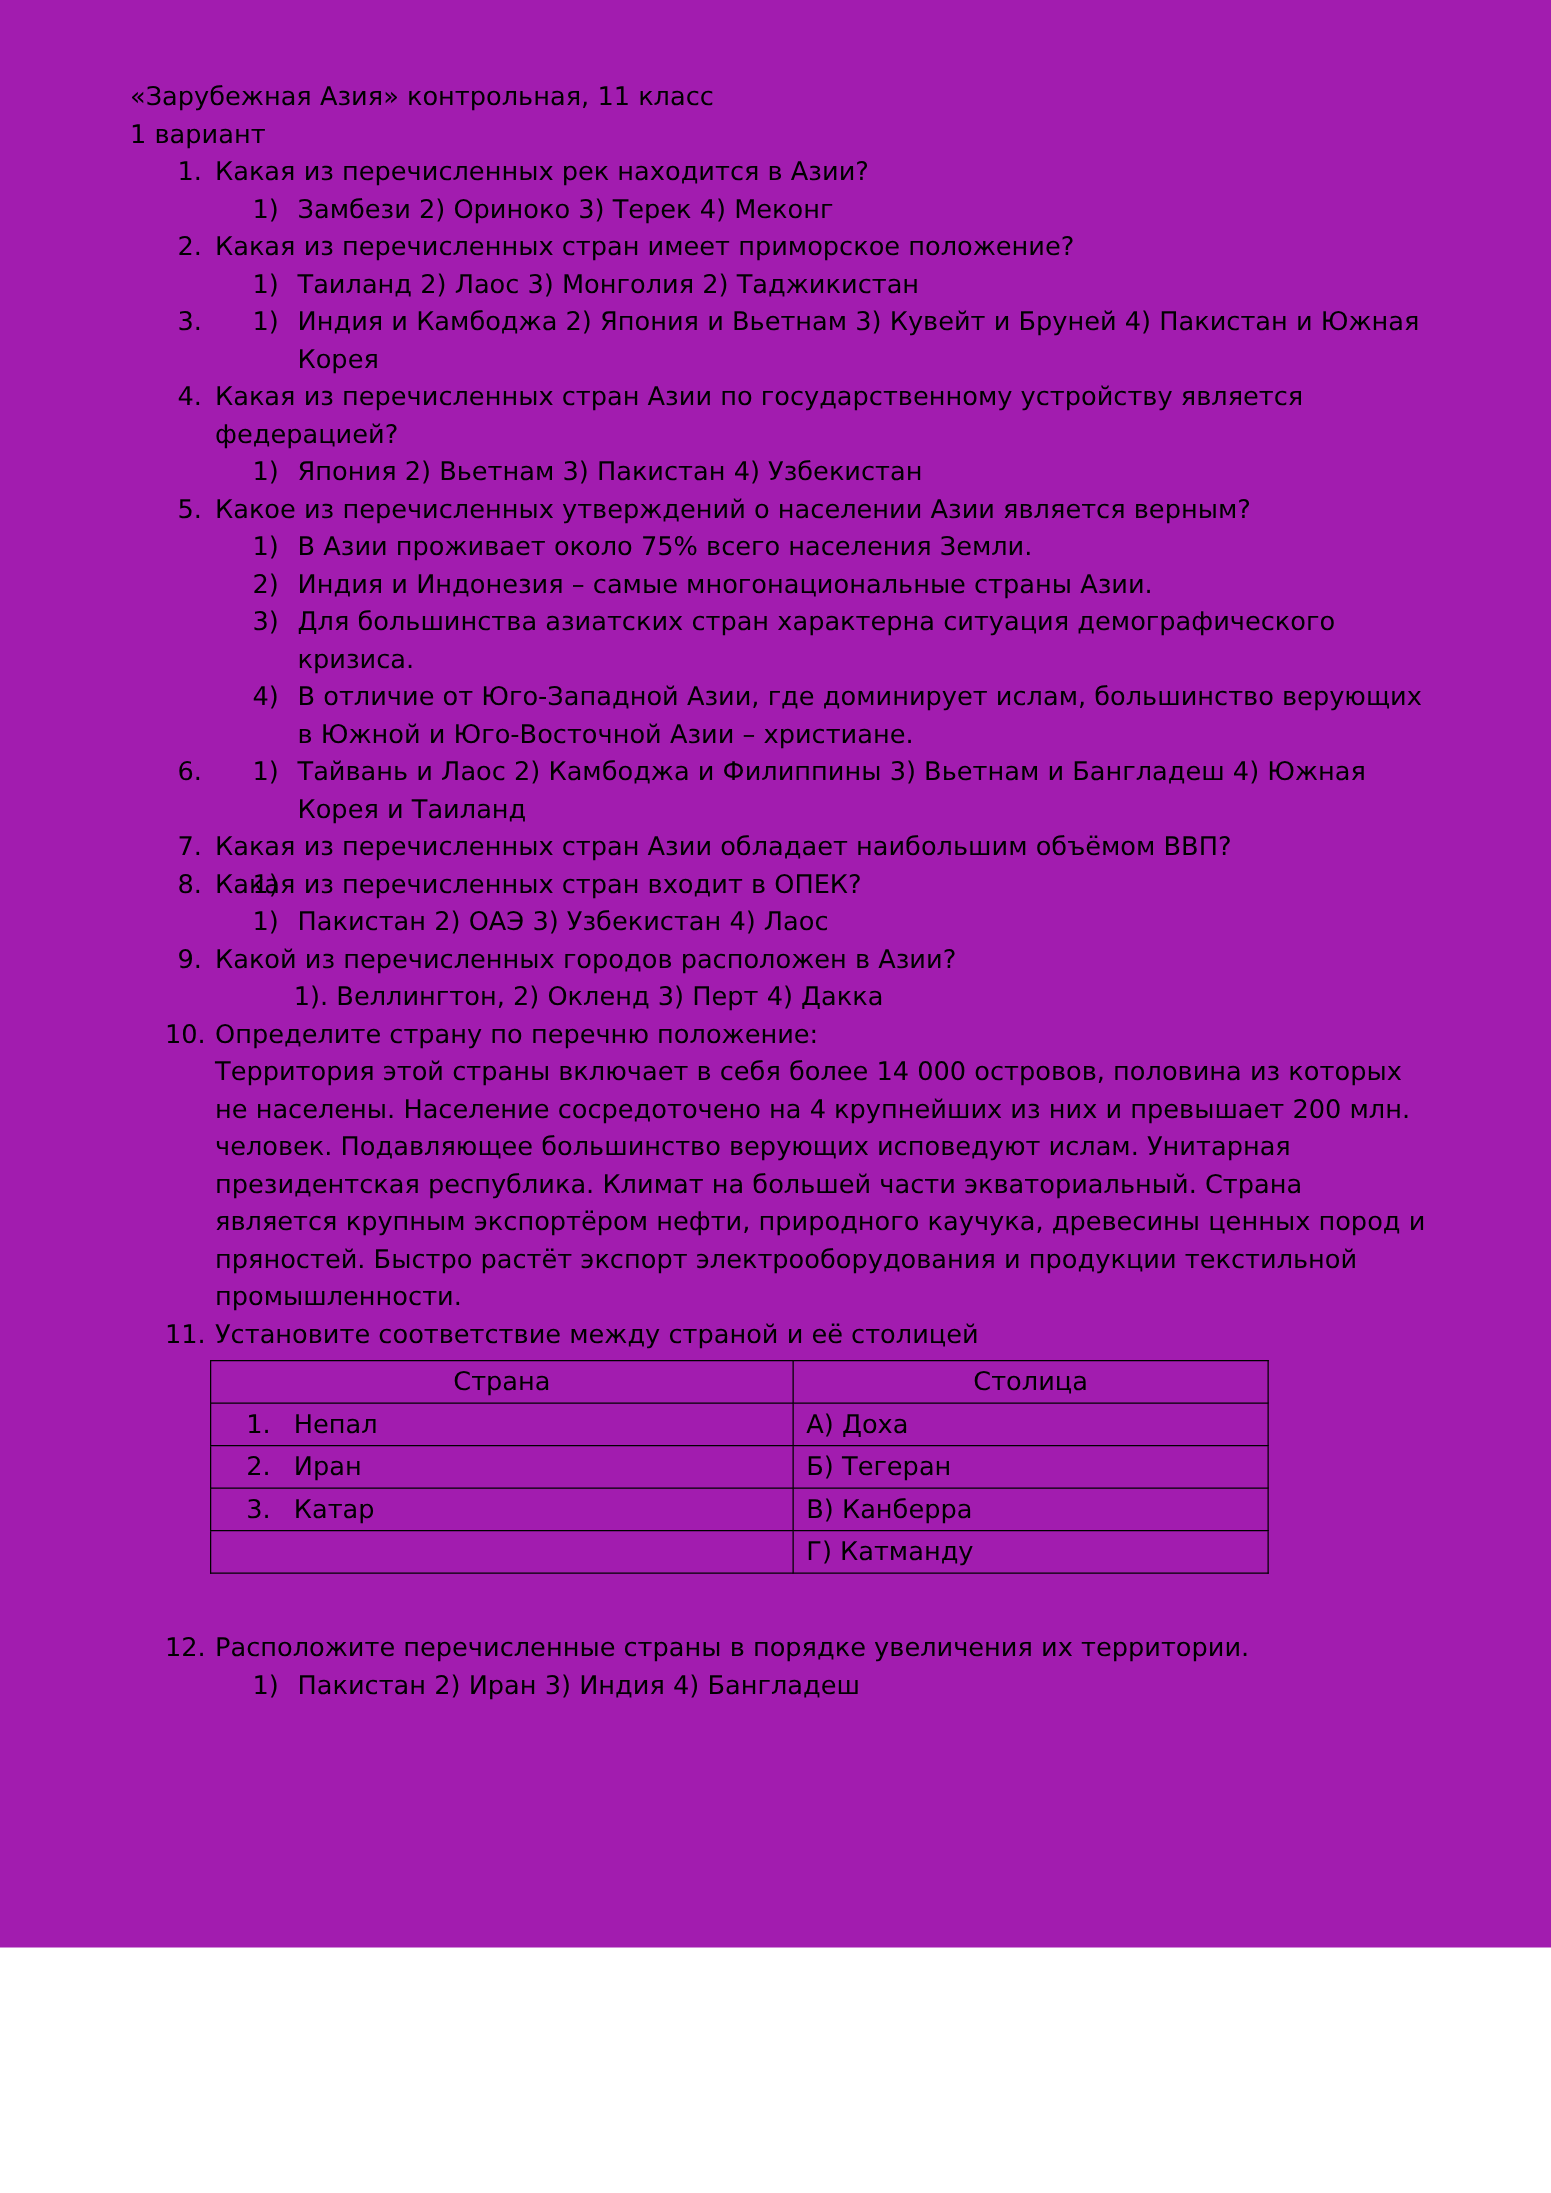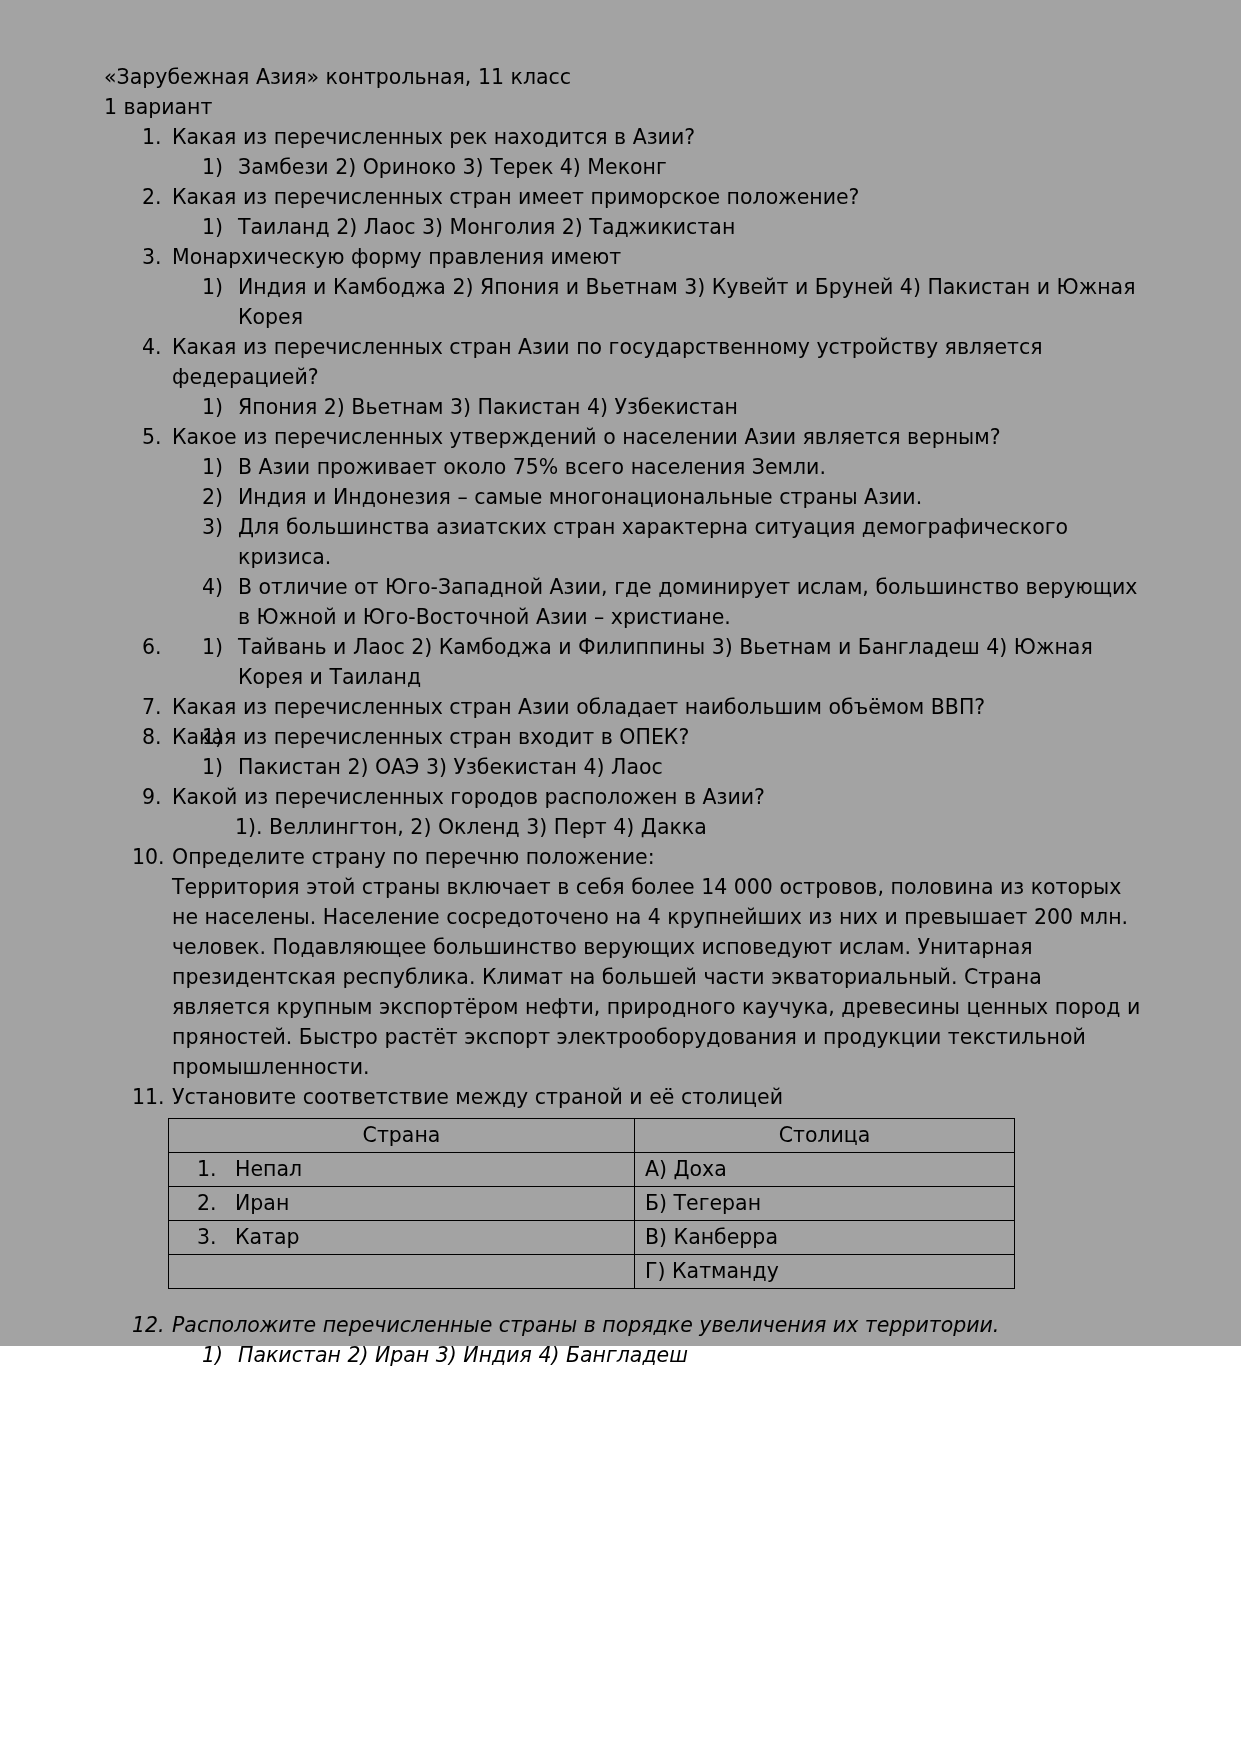--- a/index.html
+++ b/index.html
@@ -10,24 +10,24 @@
   body {
     width: 1241px;
     height: 1754px;
     font-family: "DejaVu Sans", sans-serif;
     color: #000000;
     -webkit-font-smoothing: antialiased;
   }
   .page {
     position: relative;
     width: 1241px;
-    height: 1346px;
+    height: 1558px;
     box-sizing: border-box;
     padding: 62px 100px 16px 104px;
-    background: #a3a3a3;
+    background: #a21caf;
   }
   .doc-title,
   .variant-line {
     font-size: 20.5px;
     line-height: 30px;
     white-space: pre-wrap;
   }
   ol.questions {
     list-style: none;
     margin: 0;
@@ -129,22 +129,21 @@
   table.match-table td.country-cell .idx {
     position: absolute;
     left: 28px;
   }
   table.match-table td.capital-cell {
     padding-left: 10px;
   }
   table.match-table col.c1 { width: 466px; }
   table.match-table col.c2 { width: 380px; }
   .q12-block {
-    margin-top: 21px;
-    font-style: italic;
+    margin-top: 44px;
   }
 </style>
 </head>
 <body>
 
 <div class="page">
 
   <div class="doc-title">«Зарубежная Азия» контрольная, 11 класс</div>
   <div class="variant-line">1 вариант</div>
 
@@ -154,21 +153,20 @@
       <span class="q-text">Какая из перечисленных рек находится в Азии?</span>
       <div class="opt-inline"><span class="opt-marker">1)</span><span>Замбези 2) Ориноко 3) Терек 4) Меконг</span></div>
     </li>
 
     <li>
       <span class="q-text">Какая из перечисленных стран имеет приморское положение?</span>
       <div class="opt-inline"><span class="opt-marker">1)</span><span>Таиланд 2) Лаос 3) Монголия 2) Таджикистан</span></div>
     </li>
 
     <li>
-      <span class="q-text">Монархическую форму правления имеют</span>
       <div class="opt-inline"><span class="opt-marker">1)</span><span>Индия и Камбоджа 2) Япония и Вьетнам 3) Кувейт и Бруней 4) Пакистан и Южная Корея</span></div>
     </li>
 
     <li>
       <span class="q-text">Какая из перечисленных стран Азии по государственному устройству является федерацией?</span>
       <div class="opt-inline"><span class="opt-marker">1)</span><span>Япония 2) Вьетнам 3) Пакистан 4) Узбекистан</span></div>
     </li>
 
     <li>
       <span class="q-text">Какое из перечисленных утверждений о населении Азии является верным?</span>

